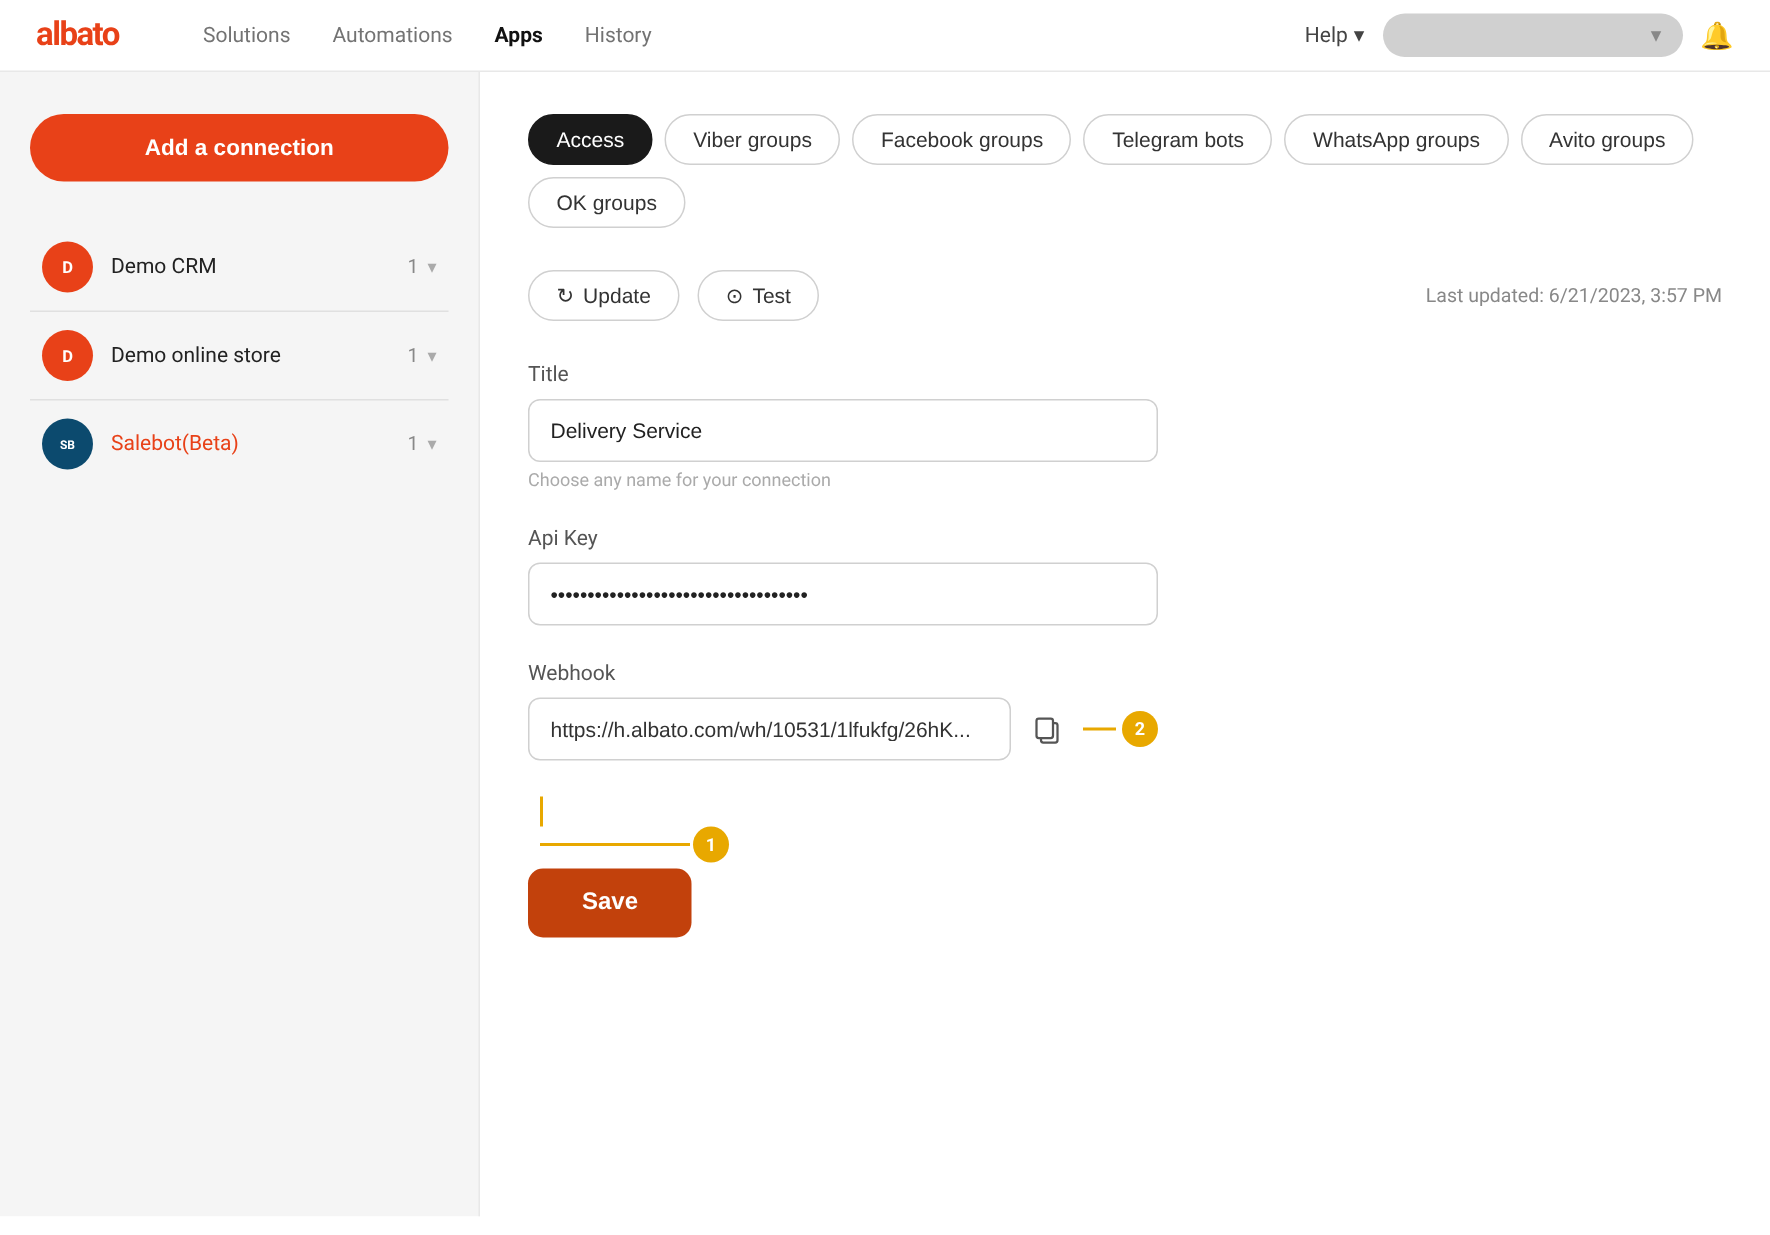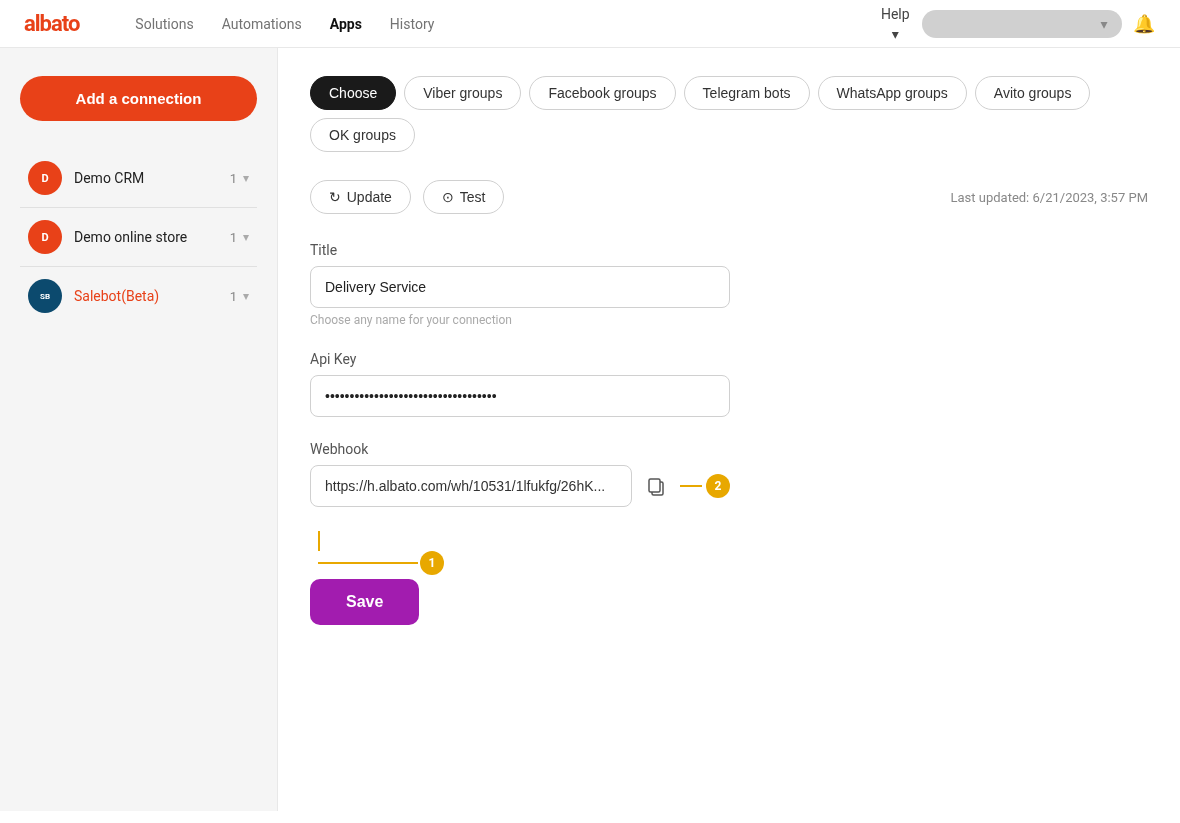--- a/index.html
+++ b/index.html
@@ -60,37 +60,36 @@
       width: 100%;
       color: #555;
     }
     .help-btn {
       display: flex;
       align-items: center;
       gap: 4px;
       font-size: 14px;
       color: #444;
       cursor: pointer;
-      flex-direction: column;
     }
     .bell-icon {
       font-size: 18px;
       color: #555;
       cursor: pointer;
     }
 
     
     .main-layout {
       display: flex;
       min-height: calc(100vh - 60px);
     }
 
     
     .sidebar {
-      width: 278px;
+      width: 320px;
       background: #f5f5f5;
       padding: 28px 20px;
       border-right: 1px solid #e8e8e8;
       flex-shrink: 0;
     }
     .add-connection-btn {
       display: block;
       width: 100%;
       background: #e84118;
       color: #fff;
@@ -260,21 +259,21 @@
       justify-content: center;
       width: 24px;
       height: 24px;
       border-radius: 50%;
       background: #e8a800;
       color: #fff;
       font-size: 12px;
       font-weight: 700;
     }
     .save-btn {
-      background: #a21caf;
+      background: #c2410c;
       color: #fff;
       border: none;
       border-radius: 10px;
       padding: 14px 36px;
       font-size: 16px;
       font-weight: 600;
       cursor: pointer;
     }
 
     
@@ -342,21 +341,21 @@
         <span class="sidebar-item-count">1</span>
         <span class="chevron-icon">▾</span>
       </div>
 
     </div>
   </aside>
 
   <main class="content">
 
     <div class="tabs">
-      <button class="tab active">Choose</button>
+      <button class="tab active">Access</button>
       <button class="tab">Viber groups</button>
       <button class="tab">Facebook groups</button>
       <button class="tab">Telegram bots</button>
       <button class="tab">WhatsApp groups</button>
       <button class="tab">Avito groups</button>
       <button class="tab">OK groups</button>
     </div>
 
     <div class="action-bar">
       <button class="action-btn">

